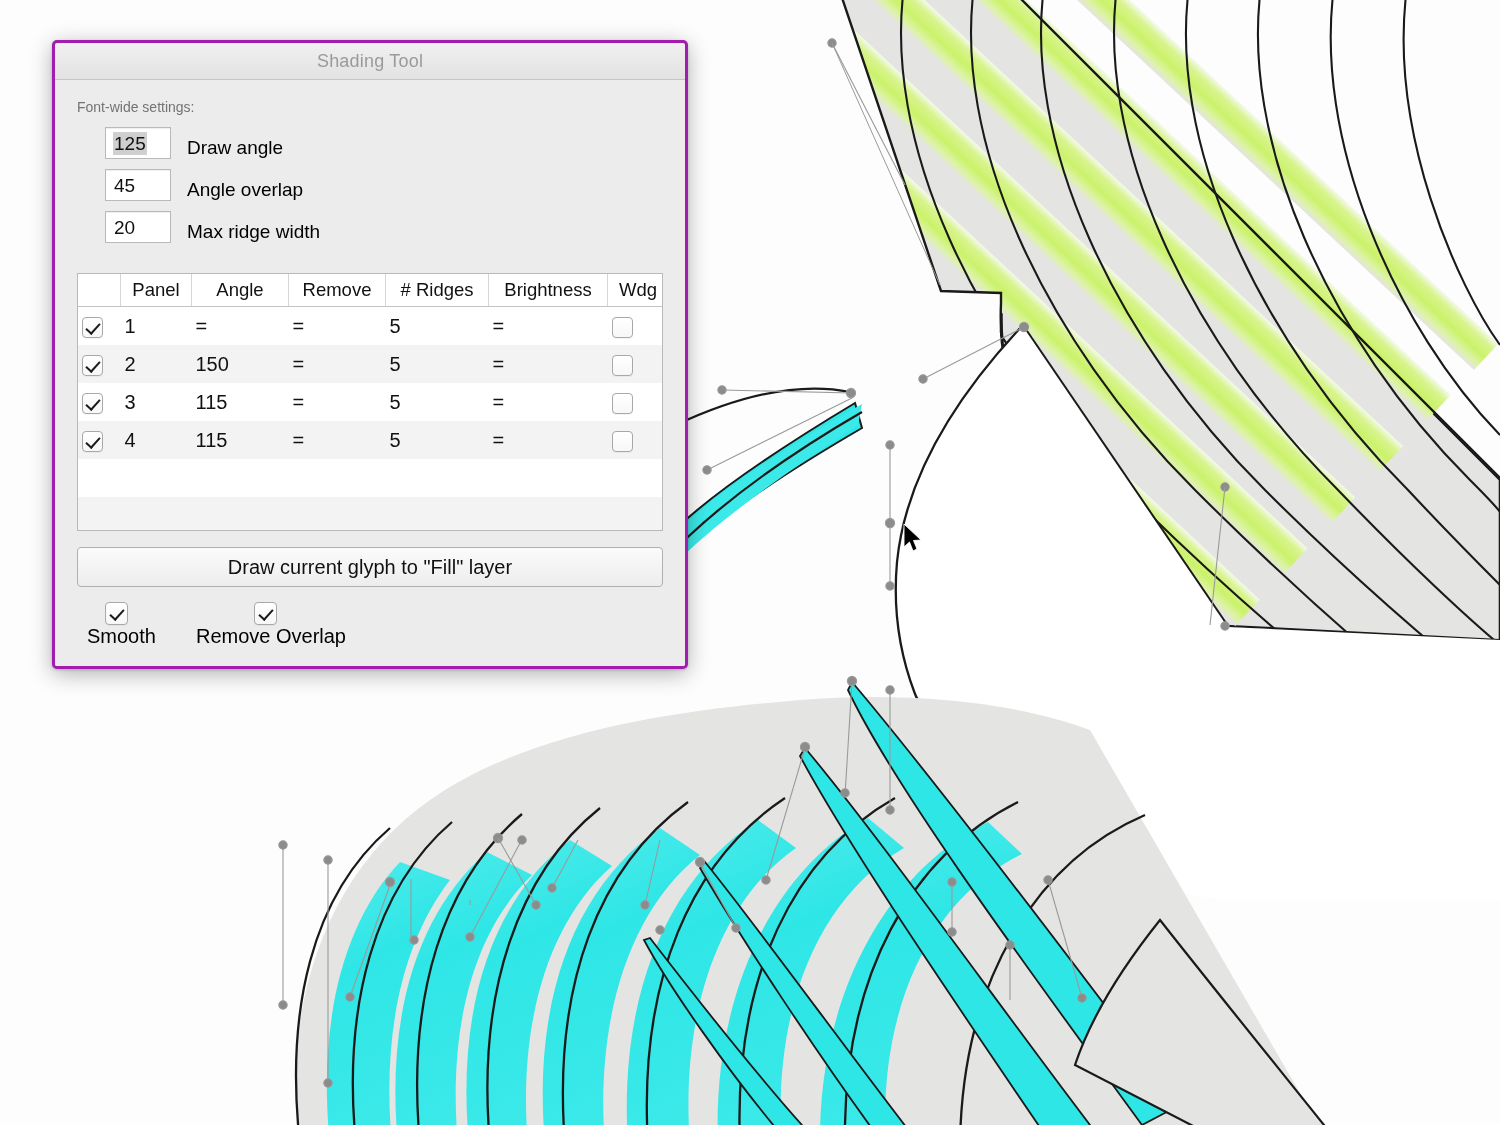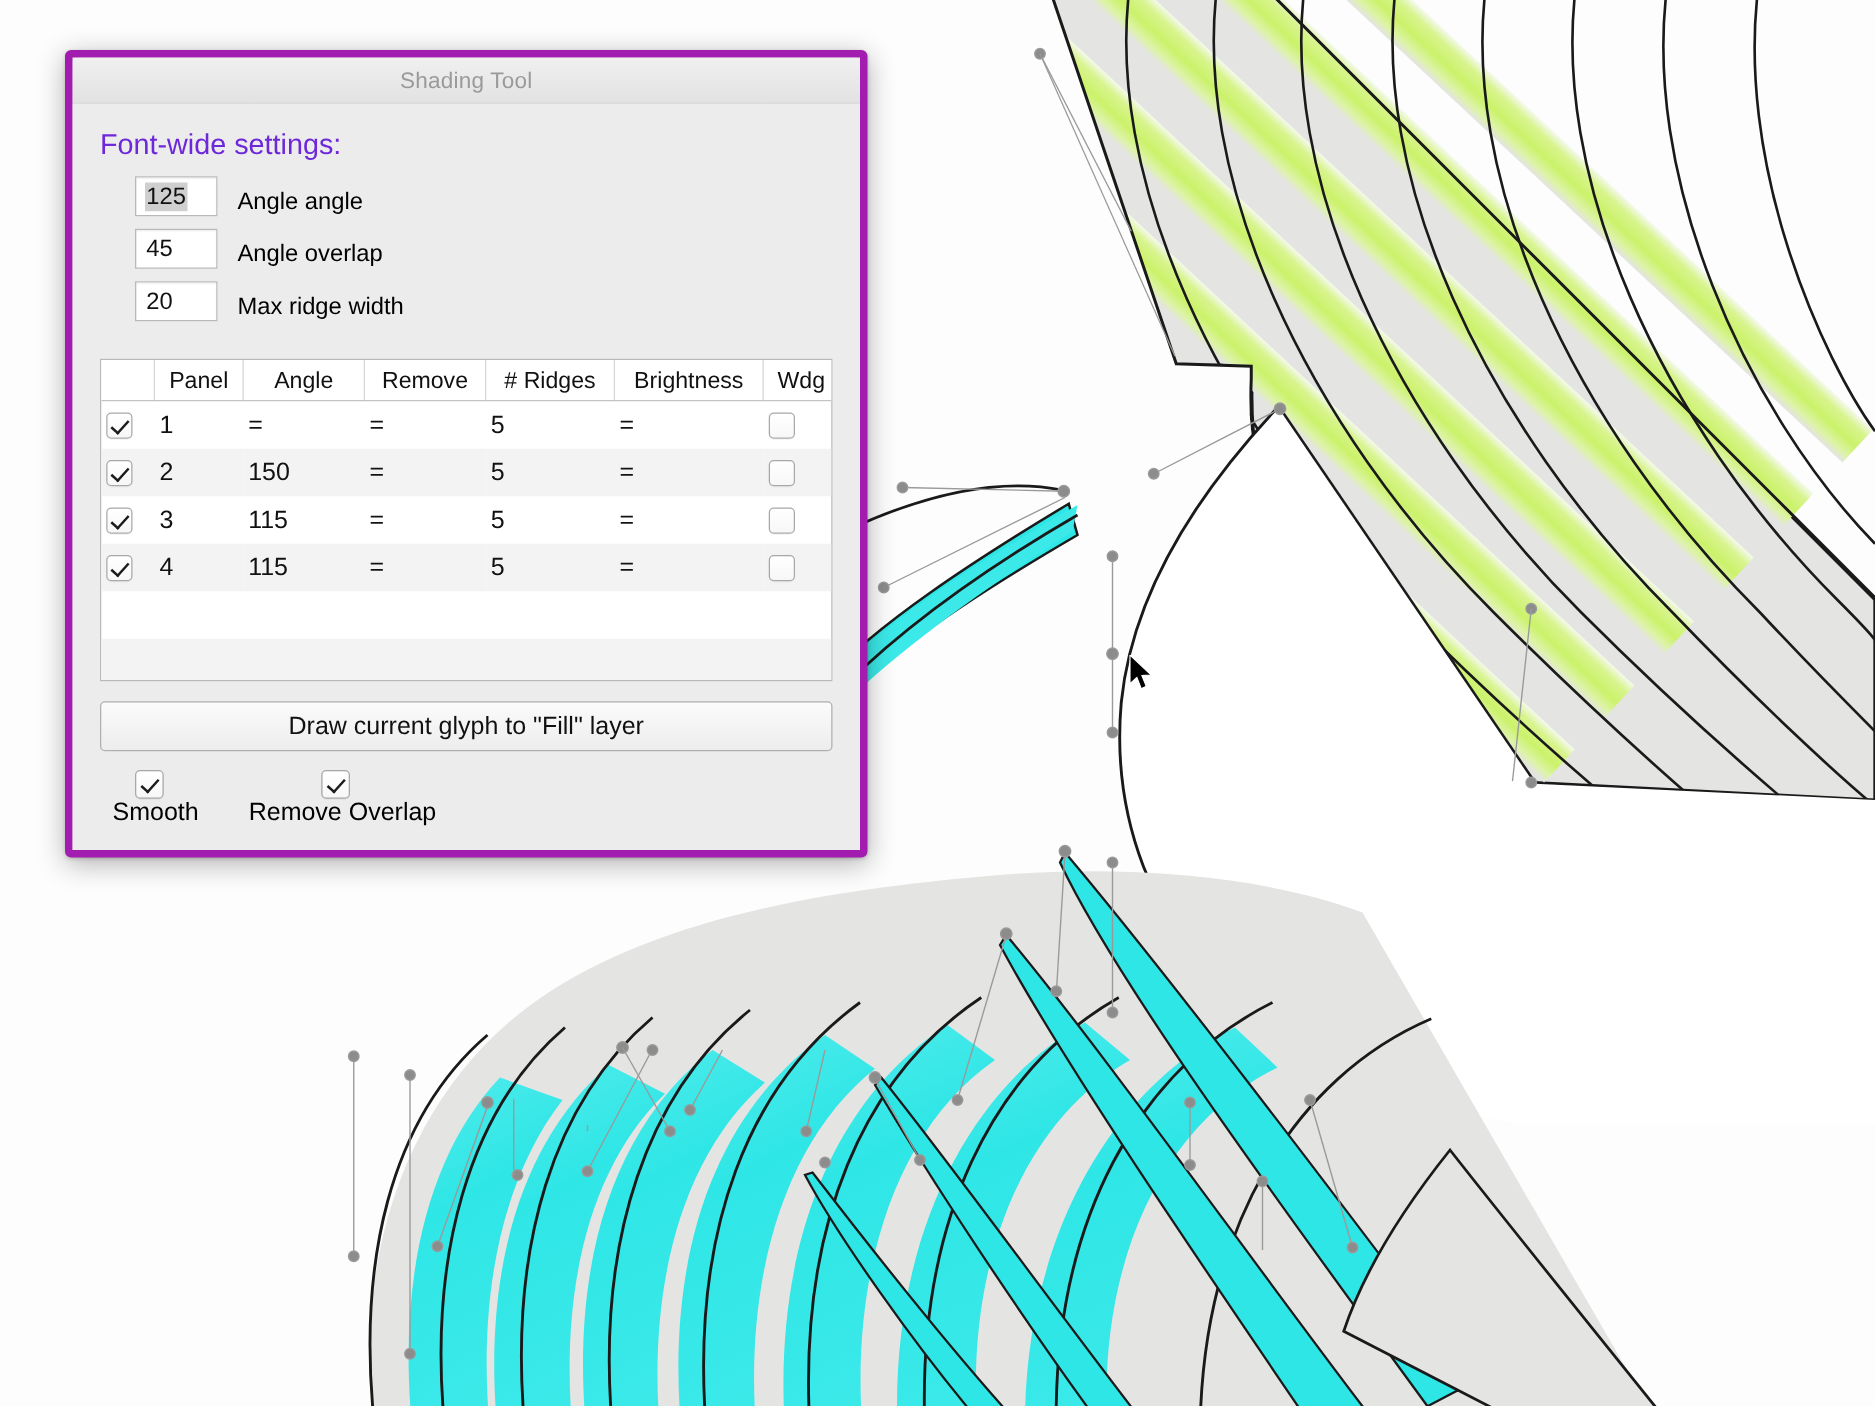--- a/index.html
+++ b/index.html
@@ -28,21 +28,21 @@
     height: 1125px;
   }
 
   
   #shading-dialog {
     position: absolute;
     left: 52px;
     top: 40px;
     width: 630px;
     background: #ececec;
-    border: 6px solid #a21caf;
+    border: 3px solid #a21caf;
     border-radius: 5px;
     box-shadow: 0 5px 22px rgba(0,0,0,0.30), 0 1px 3px rgba(0,0,0,0.18);
     overflow: hidden;
   }
 
   .titlebar {
     height: 36px;
     background: linear-gradient(to bottom, #f0f0f0 0%, #e2e2e2 100%);
     border-bottom: 1px solid #c6c6c6;
     display: flex;
@@ -56,22 +56,22 @@
     color: #9a9a9a;
     letter-spacing: 0.2px;
   }
 
   .dialog-body {
     padding: 14px 22px 18px 22px;
     background: #ececec;
   }
 
   .section-heading {
-    font-size: 23px;
-    color: #6d28d9;
+    font-size: 14px;
+    color: #737373;
     margin: 5px 0 12px 0;
   }
 
   
   .field-row {
     display: flex;
     align-items: flex-end;
     margin-bottom: 10px;
   }
   .field-row:last-child { margin-bottom: 0; }
@@ -481,21 +481,21 @@
     </div>
 
     <div class="dialog-body">
 
       <div class="section-heading">Font-wide settings:</div>
 
       <div class="field-row">
         <div class="num-input">
           <span class="num-value selected">125</span>
         </div>
-        <div class="field-label">Angle angle</div>
+        <div class="field-label">Draw angle</div>
       </div>
 
       <div class="field-row">
         <div class="num-input">
           <span class="num-value">45</span>
         </div>
         <div class="field-label">Angle overlap</div>
       </div>
 
       <div class="field-row">

